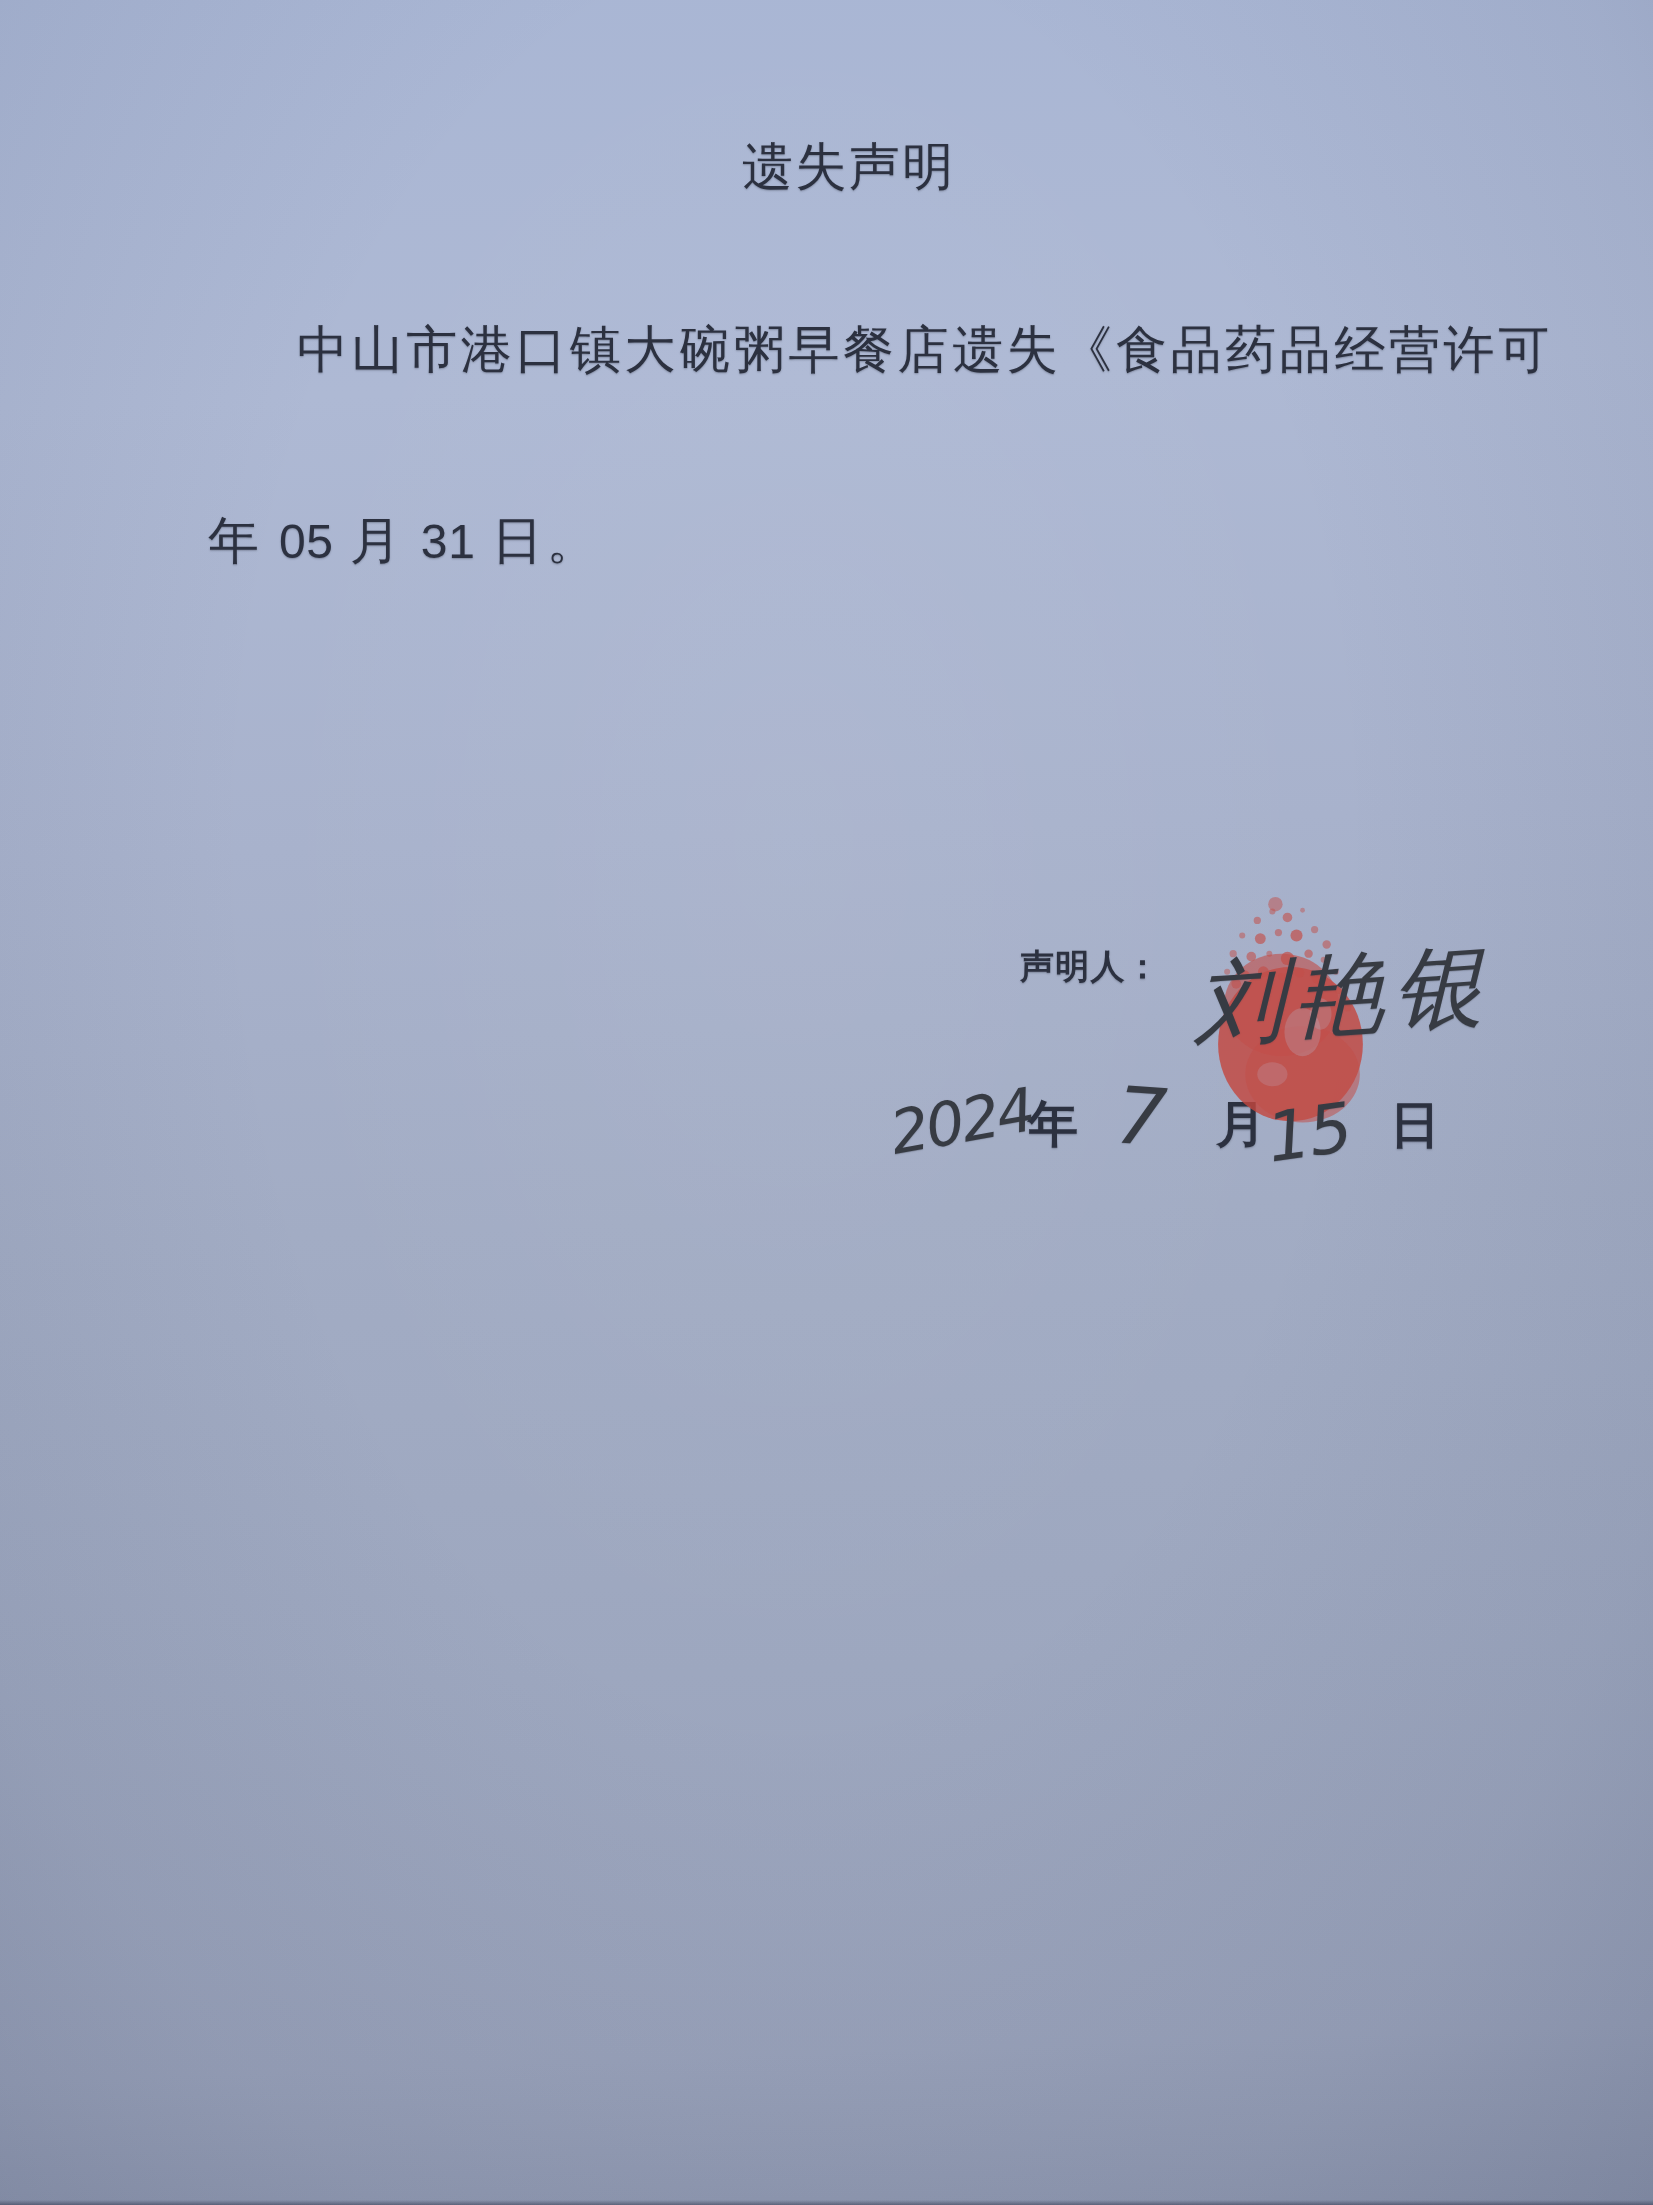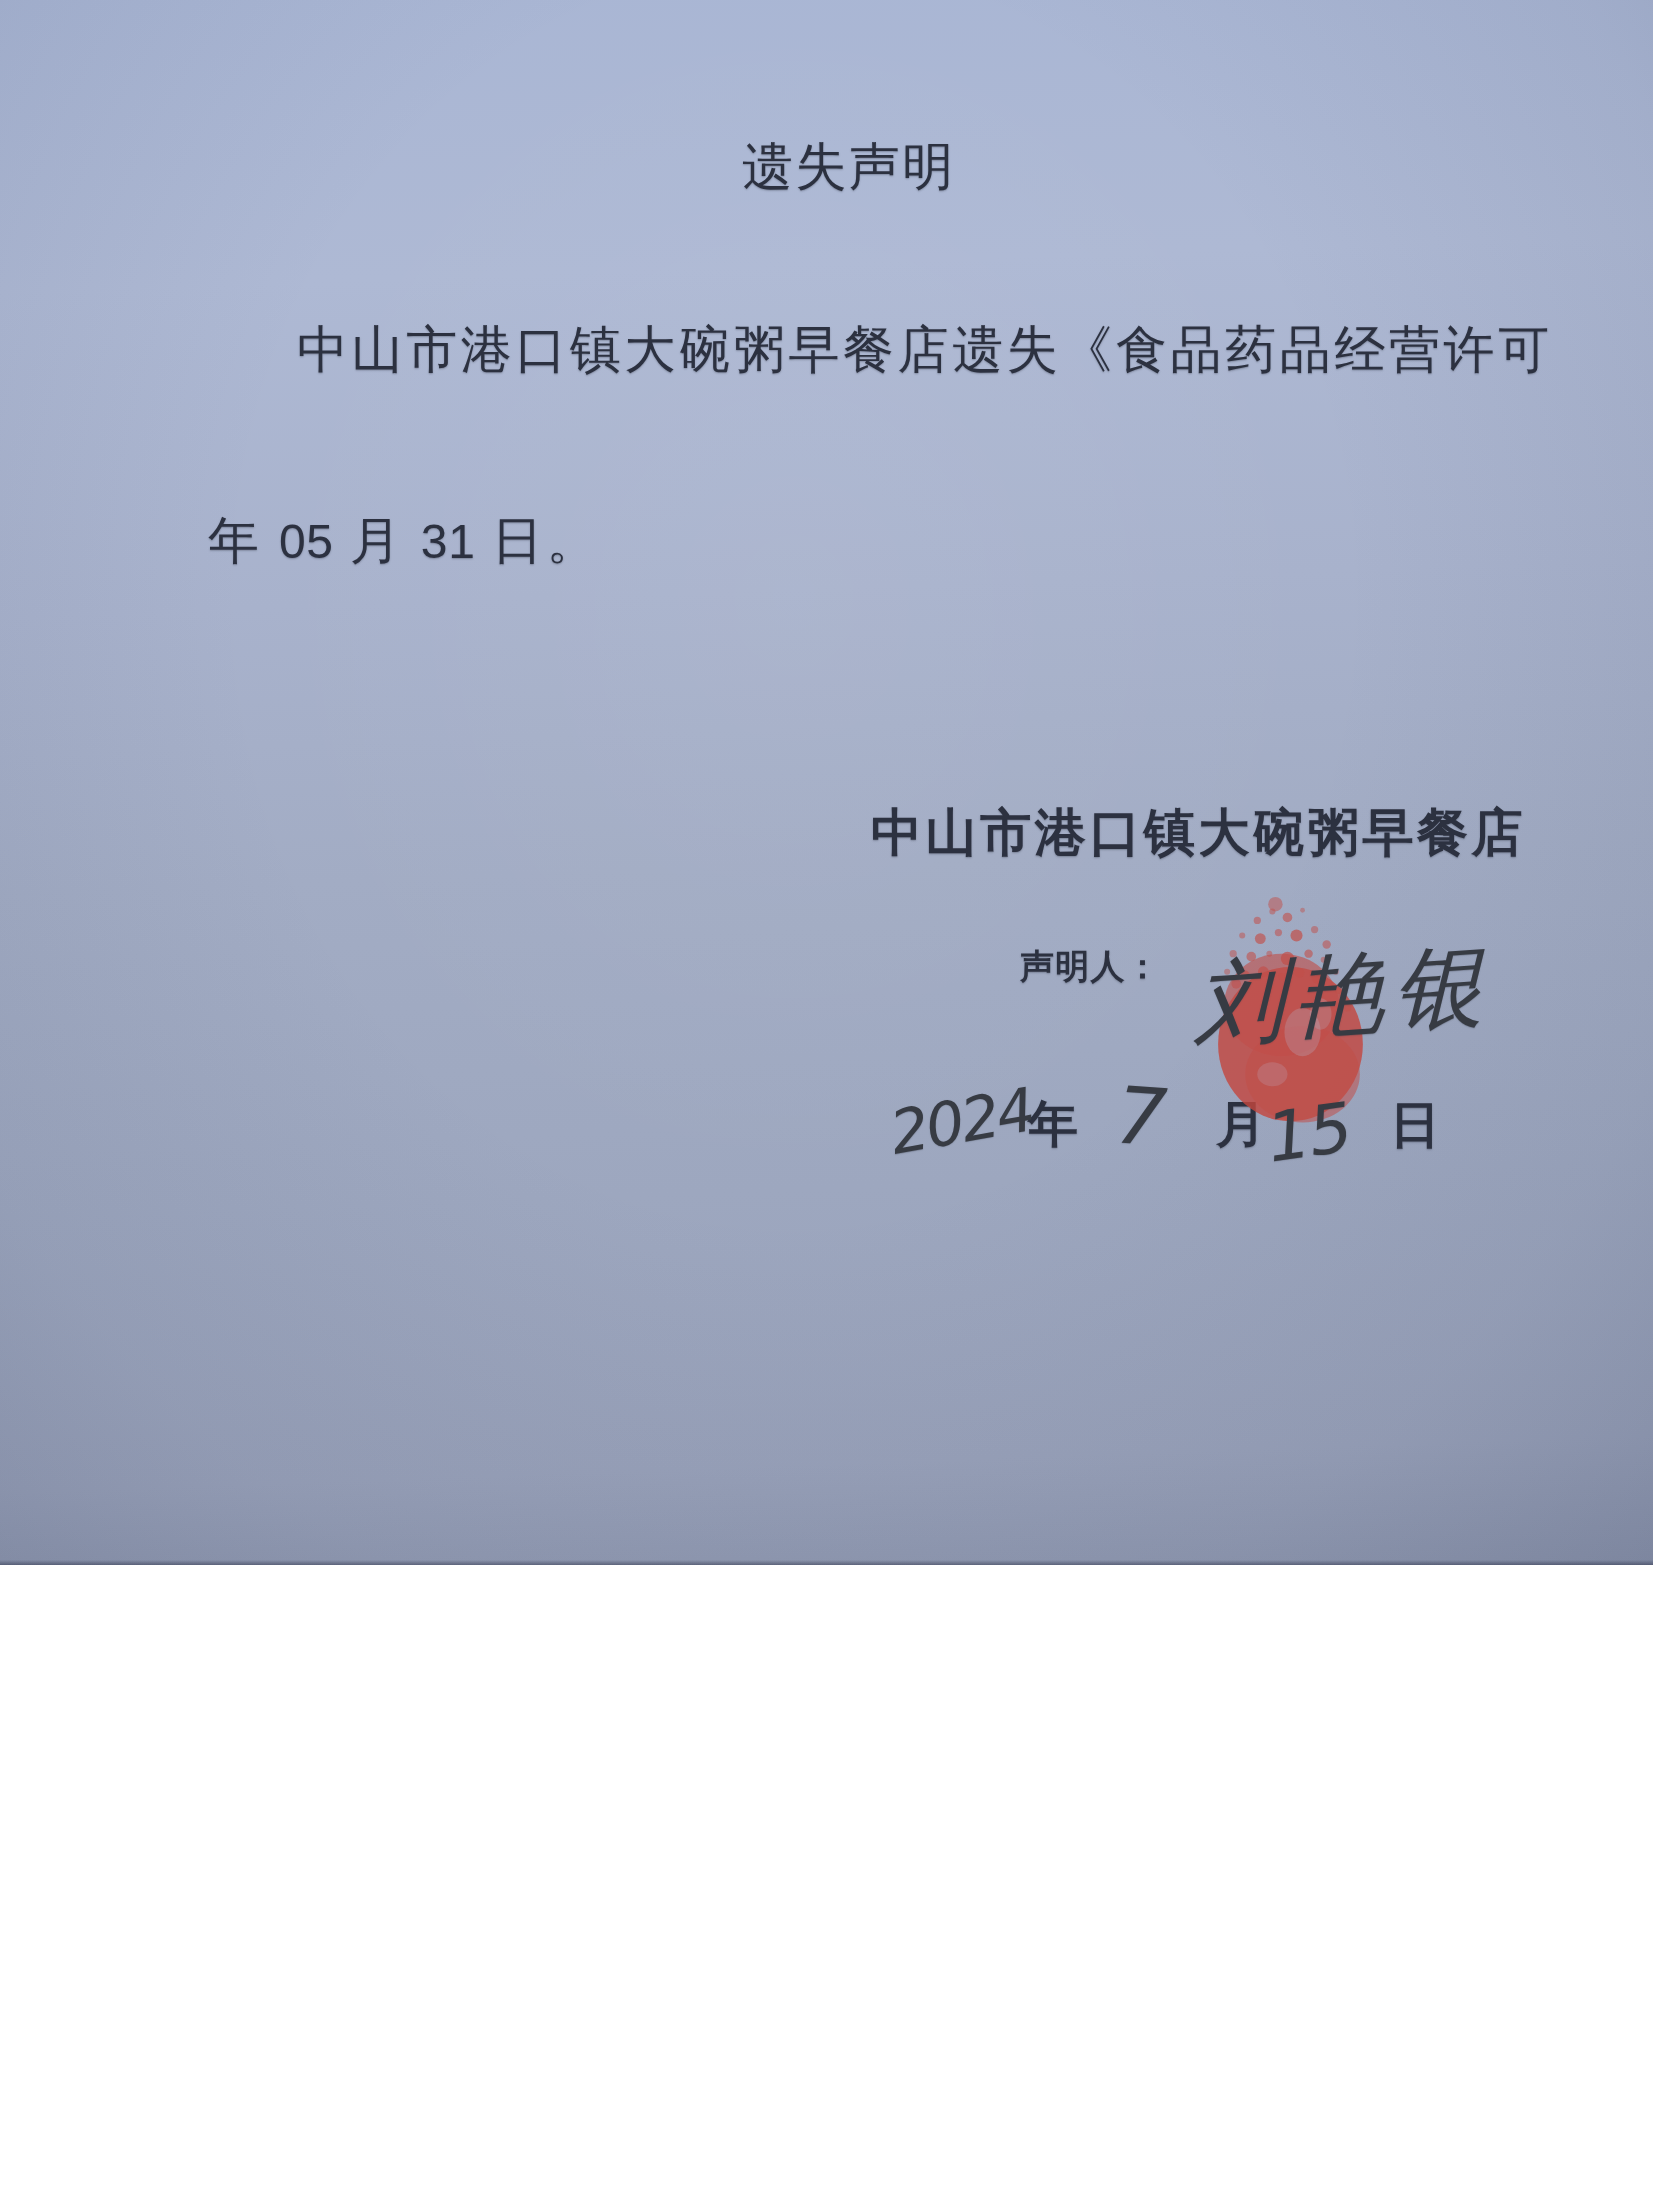--- a/index.html
+++ b/index.html
@@ -6,21 +6,21 @@
     margin: 0;
     padding: 0;
     width: 1654px;
     height: 2205px;
     overflow: hidden;
     font-family: "Liberation Serif", "DejaVu Serif", serif;
   }
   .page {
     position: relative;
     width: 1654px;
-    height: 1565px;
+    height: 2205px;
     
     background: linear-gradient(178deg,
       #a9b6d4 0%,
       #aeb9d4 18%,
       #a8b2cc 38%,
       #a2acc4 55%,
       #9da7bf 75%,
       #99a2ba 92%,
       #8f98b0 100%);
     color: #2c3140;
@@ -152,21 +152,20 @@
 
   <div class="print body-line line1">
     <span>中山市港口镇大碗粥早餐店遗失《食品药品经营许可</span>
   </div>
 
 
   <div class="print body-line line3">
     <span>年 </span><span class="num">05</span><span> 月 </span><span class="num">31</span><span> 日。</span>
   </div>
 
-  <div class="print store-name">中山市港口镇大碗粥早餐店</div>
 
   <div class="print declarant-label">声明人：</div>
 
   <svg class="stamp" viewBox="0 0 310 420" xmlns="http://www.w3.org/2000/svg">
 
     <ellipse cx="150" cy="250" rx="120" ry="128" fill="currentColor" opacity="0.88"></ellipse>
     <ellipse cx="135" cy="185" rx="95" ry="85" fill="currentColor" opacity="0.62"></ellipse>
     <ellipse cx="170" cy="300" rx="95" ry="80" fill="currentColor" opacity="0.55"></ellipse>
 
     <ellipse cx="170" cy="230" rx="30" ry="40" fill="#b7c0d6" opacity="0.25"></ellipse>

